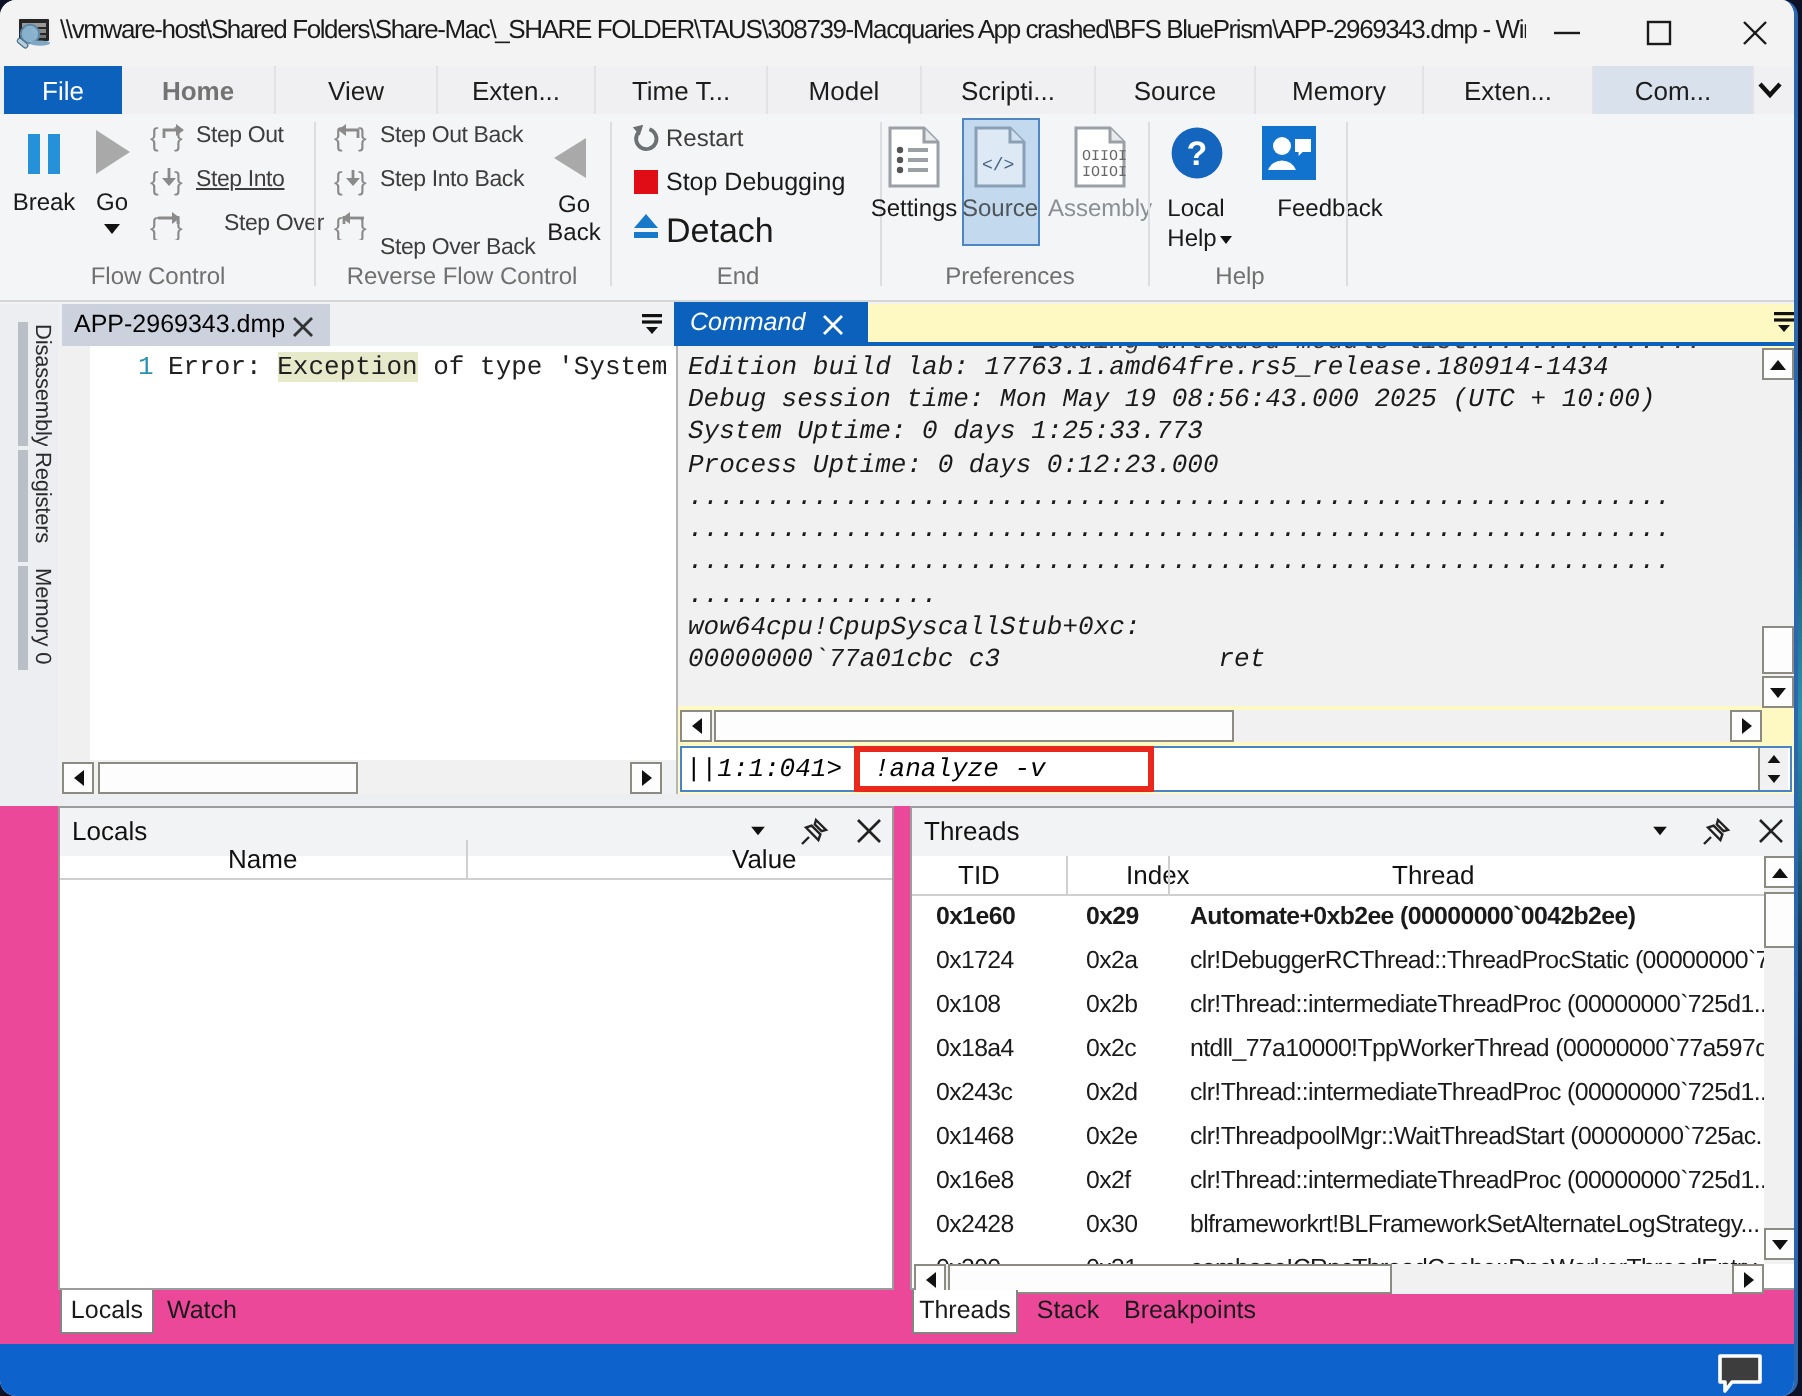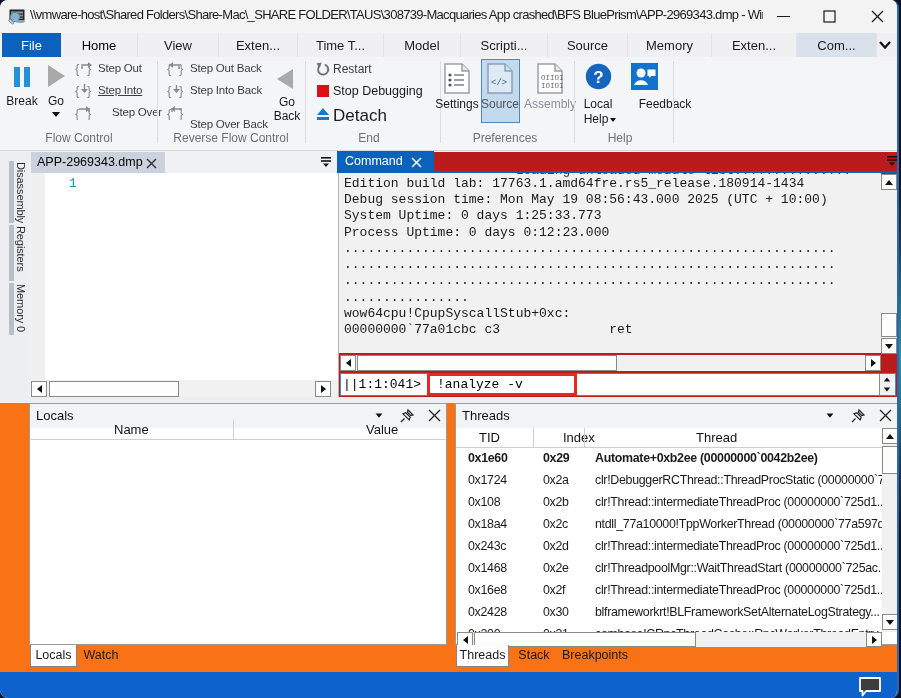--- a/index.html
+++ b/index.html
@@ -18,21 +18,21 @@
 .titlebar { position:absolute; left:0; top:0; width:100%; height:33px; background:#f3f3f3; }
 .title-ico { position:absolute; left:8px; top:8px; }
 .title-txt { position:absolute; left:30px; top:7px; width:733px; height:20px; overflow:hidden;
   font-size:13px; letter-spacing:-0.7px; color:#1b1b1b; white-space:nowrap; }
 .winbtn { position:absolute; top:8px; width:17px; height:17px; }
 
 .menurow { position:absolute; left:0; top:33px; width:100%; height:24px; background:#f0f0f2; display:flex; }
 .mtab { height:24px; font-size:13px; color:#1c1c1c; display:flex; align-items:center; justify-content:center;
   border-right:1px solid #e2e2e4; position:relative; }
 .mtab.file { background:#0b61bb; color:#fff; border-right:none; }
-.mtab.home { color:#000000; }
+.mtab.home { color:#737373;font-weight:bold; }
 .mtab.com  { background:#d9e1ed; }
 
 .ribbon { position:absolute; left:0; top:57px; width:100%; height:94px; background:#f4f5f7;
   border-bottom:1px solid #d5d6d8; }
 .glabel { position:absolute; top:74px; font-size:12px; color:#707070; transform:translateX(-50%); white-space:nowrap; }
 .gsep { position:absolute; top:4px; height:82px; width:1px; background:#dcdddf; }
 .rtxt { position:absolute; font-size:12px; color:#1a1a1a; white-space:nowrap; }
 .rtxt.c { transform:translateX(-50%); }
 .steptxt { color:#3d3d3d; font-size:11.5px; letter-spacing:-0.2px; }
 .sicon { position:absolute; }
@@ -43,21 +43,21 @@
 .vtab .bar { width:5px; background:#b9bec7; flex:none; }
 .vtab .vt { writing-mode:vertical-rl; font-size:11px; letter-spacing:-0.1px; color:#2b2b2b; padding-top:1px; margin-left:1px; white-space:nowrap; }
 
 .srcpanel { position:absolute; left:29px; top:0; width:310px; height:245px; background:#eff1f3; }
 .srctab { position:absolute; left:2px; top:0; width:134px; height:21px; background:#ccd2dd; color:#000;
   font-size:12.5px; line-height:21px; padding-left:6px; }
 .editor { position:absolute; left:0; top:21px; width:309px; height:207px; background:#fff; overflow:hidden;
   font-family:"Liberation Mono", monospace; font-size:13px; }
 .gutter { position:absolute; left:0; top:0; width:16px; height:100%; background:#f0f0f0; }
 
-.cmdpanel { position:absolute; left:339px; top:0; width:558px; height:245px; background:#b91c1c; }
+.cmdpanel { position:absolute; left:339px; top:0; width:558px; height:245px; background:#fef9c3;font-style:italic; }
 .cmdtab { position:absolute; left:-2px; top:-1px; width:97px; height:20px; background:#0b61bb; color:#fff;
   font-size:12.5px; line-height:20px; padding-left:8px; }
 .cmdtabline { position:absolute; left:-2px; top:19px; width:560px; height:2px; background:#0b61bb; }
 .cmdbody { position:absolute; left:0px; top:21px; width:542px; height:180px; background:#f1f1f1; overflow:hidden;
   font-family:"Liberation Mono", monospace; font-size:13px; color:#1a1a1a; }
 .cmdline { position:absolute; left:5px; white-space:pre; }
 
 .sb { position:absolute; background:#f1f1f1; }
 .sbtn { position:absolute; width:16px; height:16px; background:#fdfdfd; border:1px solid #8b8b82;
   display:flex; align-items:center; justify-content:center; }
@@ -67,21 +67,21 @@
 .tri.r { border-top:4px solid transparent; border-bottom:4px solid transparent; border-left:5px solid #111; }
 .tri.u { border-left:4px solid transparent; border-right:4px solid transparent; border-bottom:5px solid #111; }
 .tri.d { border-left:4px solid transparent; border-right:4px solid transparent; border-top:5px solid #111; }
 
 .cmdinput { position:absolute; left:1px; top:221px; width:556px; height:23px; background:#fff;
   border:1px solid #4a84c8; font-family:"Liberation Mono", monospace; font-size:13px; color:#000; }
 .redbox { position:absolute; left:86px; top:-1px; width:150px; height:23px; border:3px solid #e8271d; }
 
 .splitter { position:absolute; left:0; top:397px; width:100%; height:6px; background:#eceef1; }
 
-.dock-bot { position:absolute; left:0; top:403px; width:100%; height:269px; background:#f97316; }
+.dock-bot { position:absolute; left:0; top:403px; width:100%; height:269px; background:#ec4899; }
 .panel { position:absolute; background:#fff; border:1px solid #9c9c9c; }
 .phead { position:absolute; left:0; top:0; width:100%; height:24px; background:#f2f3f5; font-size:13px; color:#111; }
 .phead .t { position:absolute; left:6px; top:4px; }
 .colhead { position:absolute; font-size:13px; color:#111; }
 .dtabs { position:absolute; left:29px; font-size:12.5px; color:#1a1a1a; }
 .dtab { position:absolute; top:0; height:22px; line-height:21px; text-align:center; }
 .dtab.on { background:#fff; border:1px solid #848484; border-top:none; }
 .trow { position:absolute; left:0; width:100%; height:22px; }
 .trow .c1 { position:absolute; left:12px; top:3px; }
 .trow .c2 { position:absolute; left:87px; top:3px; }
@@ -285,20 +285,21 @@
           <line x1="10" y1="1" x2="1" y2="10" stroke="#333" stroke-width="1.4"></line>
         </svg>
       <svg style="position:absolute; left:290px; top:4px" width="14" height="12" viewBox="0 0 14 12">
           <rect x="2" y="1" width="10" height="1.6" fill="#111"></rect>
           <rect x="2" y="4.2" width="10" height="1.6" fill="#111"></rect>
           <path d="M4 7.5 h6 l-3 3.5 z" fill="#111"></path>
         </svg>
       <div class="editor">
         <div class="gutter"></div>
         <div style="position:absolute; left:40px; top:3px; color:#2b91af;">1</div>
+        <div style="position:absolute; left:55px; top:3px; color:#202020; white-space:pre;">Error: <span style="background:#e7e9cb">Exception</span> of type 'System</div>
       </div>
 
       <div class="sb" style="left:2px; top:229px; width:300px; height:16px;">
         <div class="sbtn" style="left:0; top:0;">
             <div class="tri l"></div>
           </div>
         <div class="sthumb" style="left:18px; top:0px; width:130px; height:16px;"></div>
         <div class="sbtn" style="right:0; top:0;">
             <div class="tri r"></div>
           </div>

